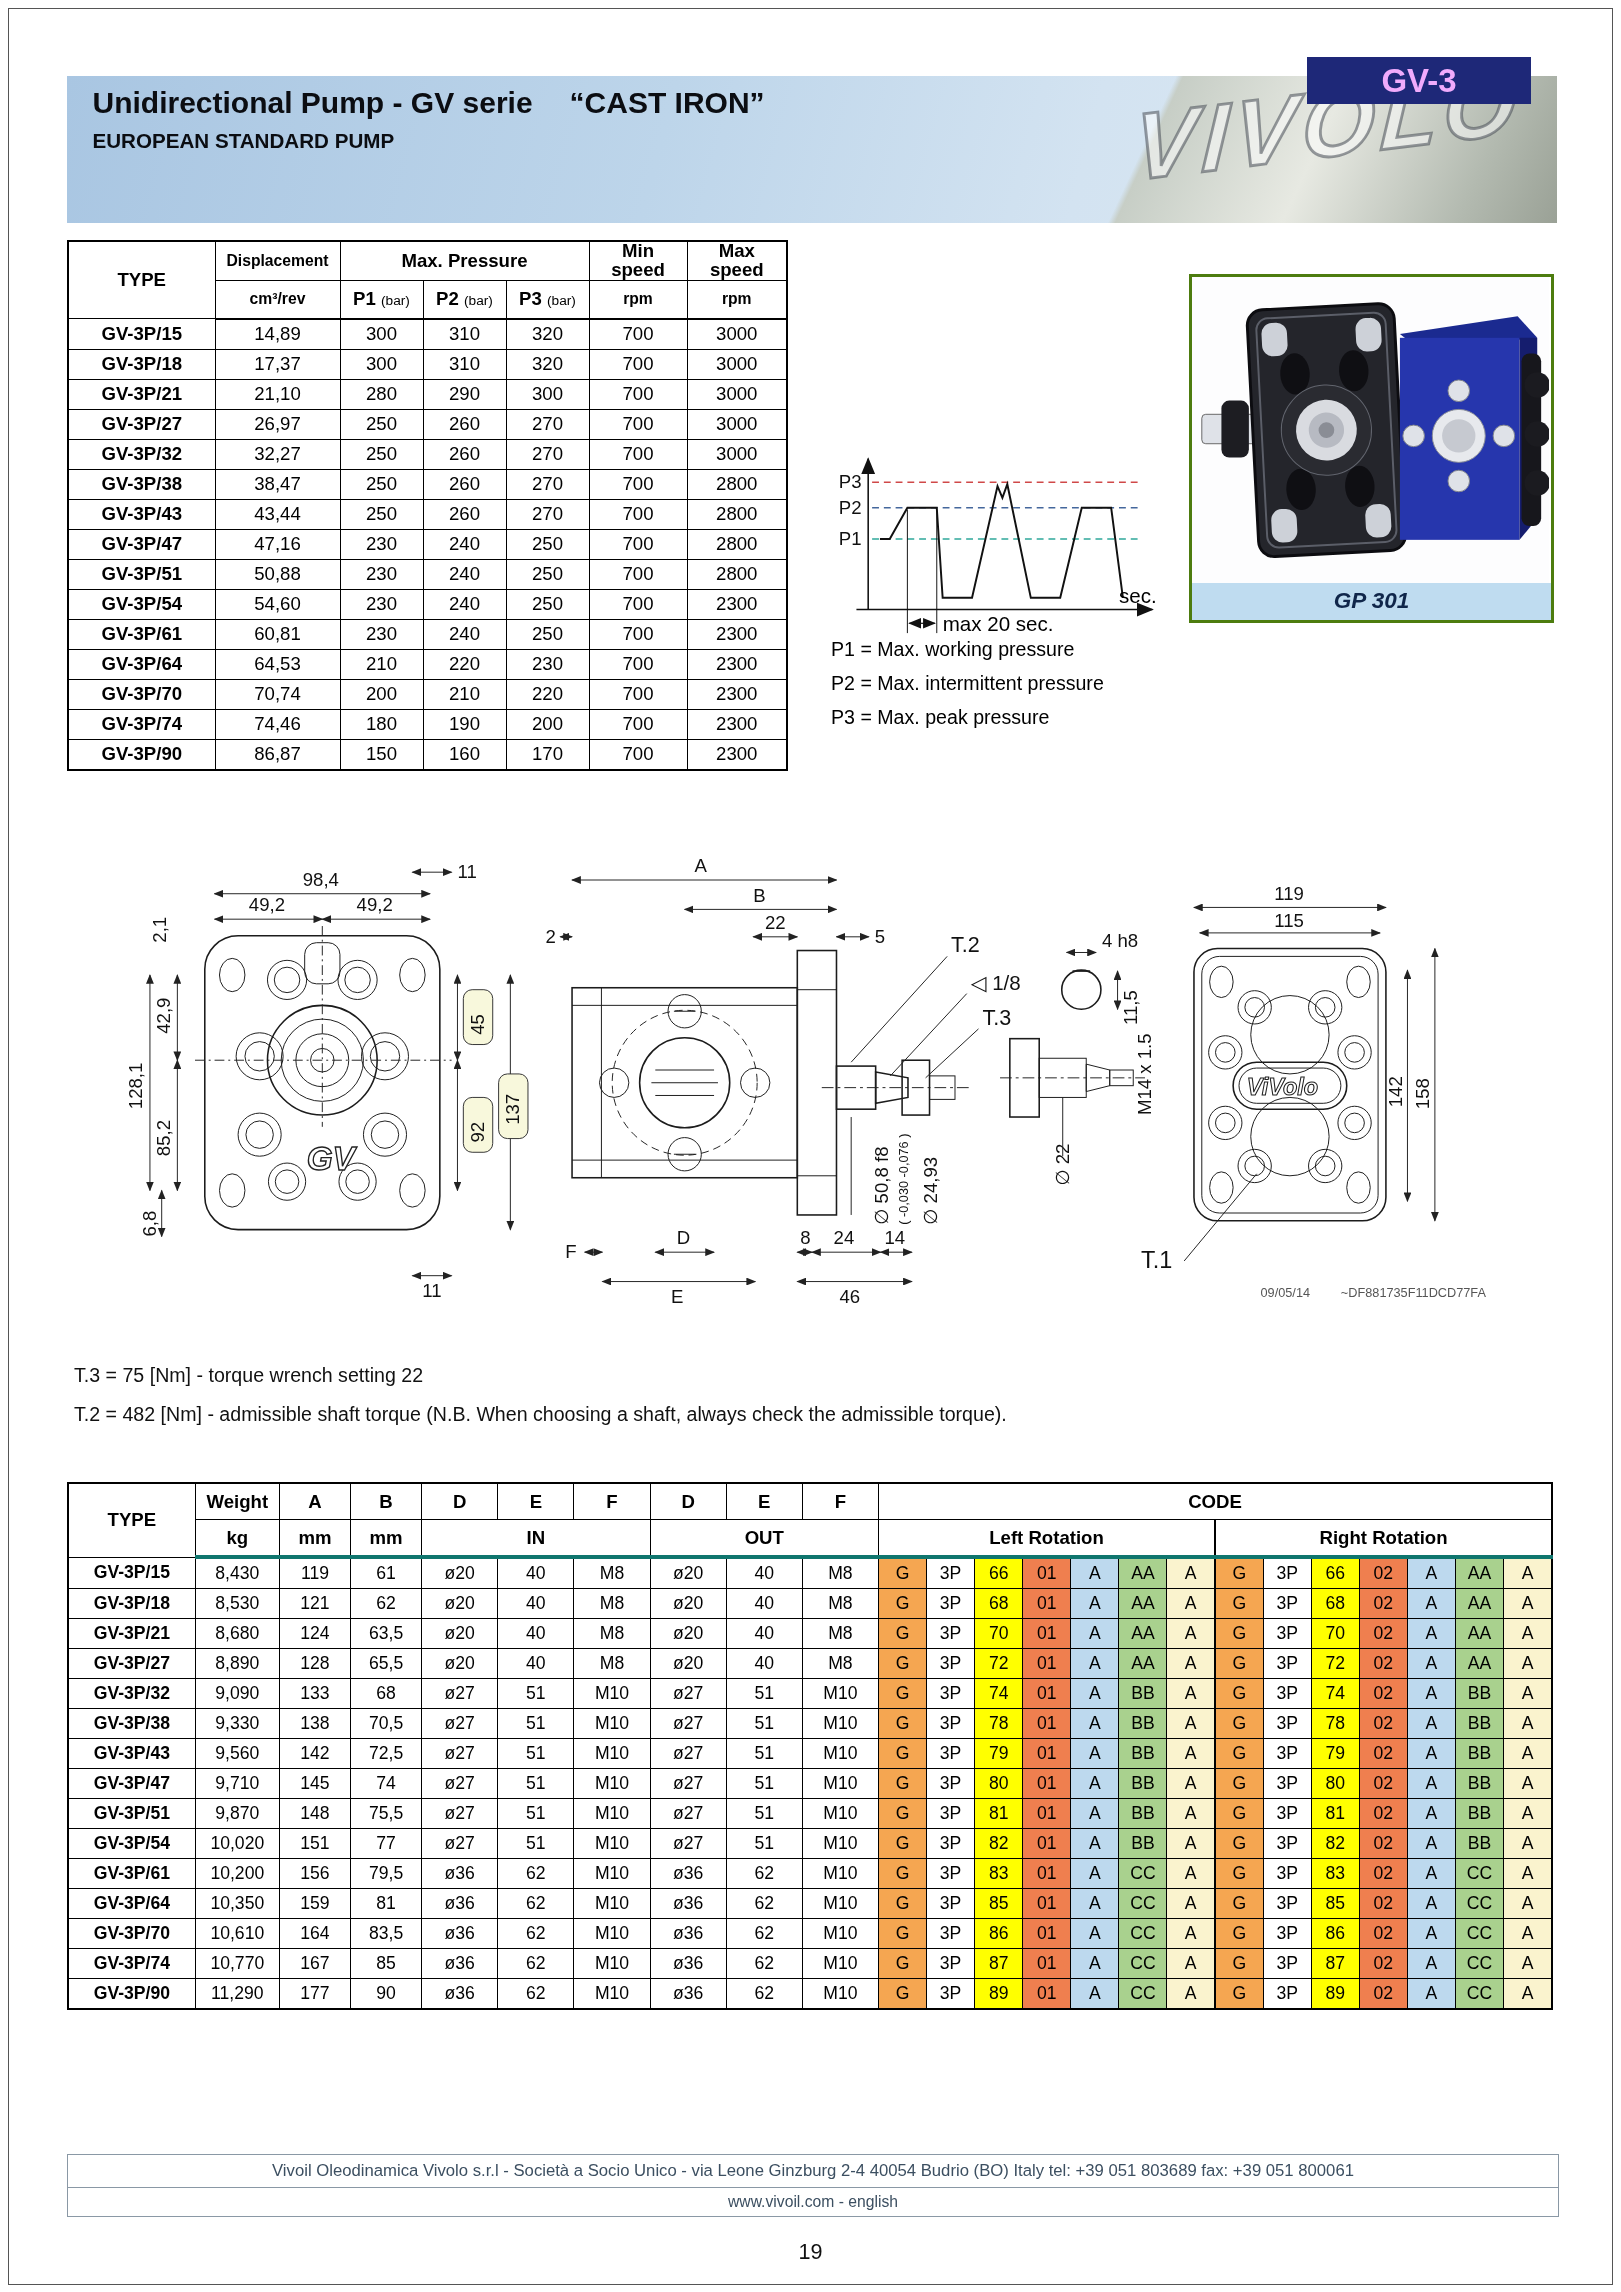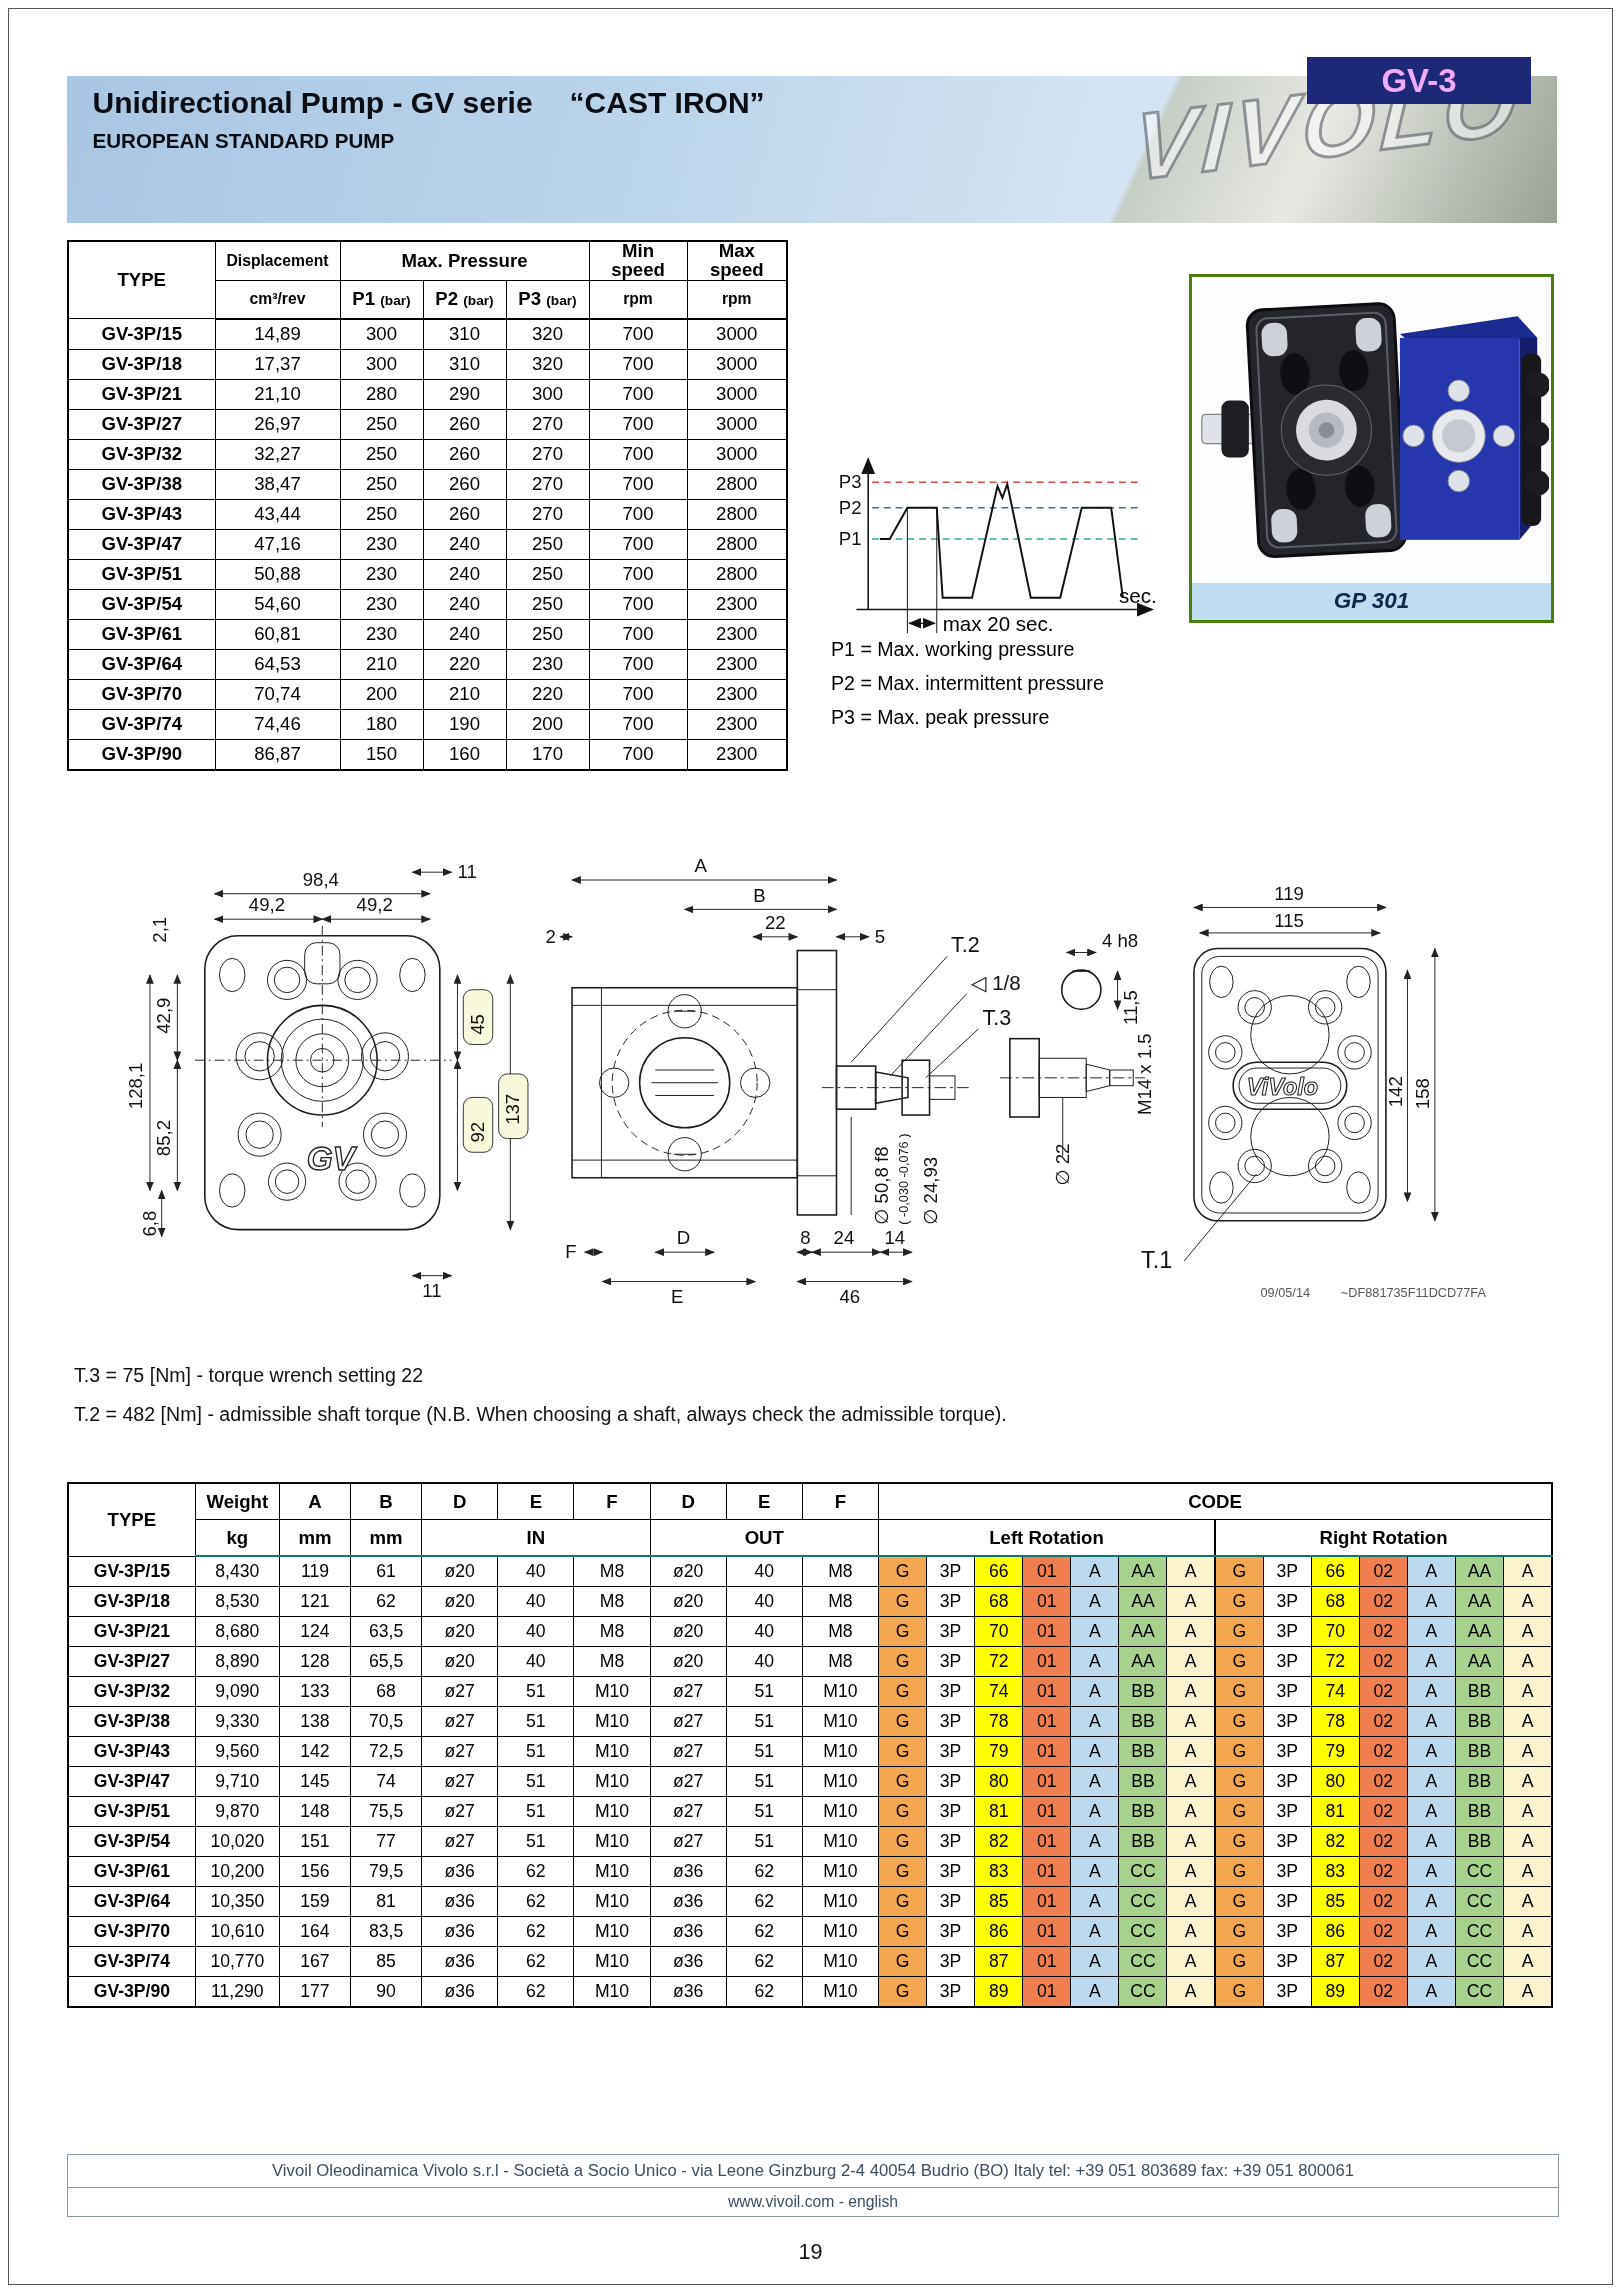--- a/index.html
+++ b/index.html
@@ -26,27 +26,27 @@
   
   table{border-collapse:collapse;table-layout:fixed;background:#fff;}
   th,td{border:1px solid #000;text-align:center;vertical-align:middle;padding:0 2px;
         font-size:18.6px;color:#000;overflow:hidden;white-space:nowrap;}
   th{font-weight:bold;}
   .t-spec{border:2px solid #000;}
   .t-spec thead tr:last-child th{border-bottom:2px solid #000;}
   .t-spec td{height:29px;}
   .t-spec th{height:37px;}
   .t-dim{border:2px solid #000;}
-  .t-dim thead tr:last-child th{border-bottom:2px solid #0f766e;}
+  .t-dim thead tr:last-child th{border-bottom:4px solid #0f766e;}
   .t-dim td{height:29px;font-size:17.6px;}
   .t-dim th{height:35px;}
   .pre{white-space:pre-line;line-height:1.02;}
   .b{font-weight:bold;}
   .sm{font-size:15.7px;}
-  .xs{font-size:13.7px;font-weight:bold;}
+  .xs{font-size:13.7px;font-weight:normal;}
   td.c-g{background:var(--c-g);}
   td.c-w{background:#fff;}
   td.c-num{background:var(--c-num);}
   td.c-var{background:var(--c-var);}
   td.c-a{background:var(--c-a);}
   td.c-pair{background:var(--c-pair);}
   td.c-last{background:var(--c-last);}
   td.c-split{border-left:2.9px solid #000;}
   th.c-split{border-left:2.9px solid #000;}
 

